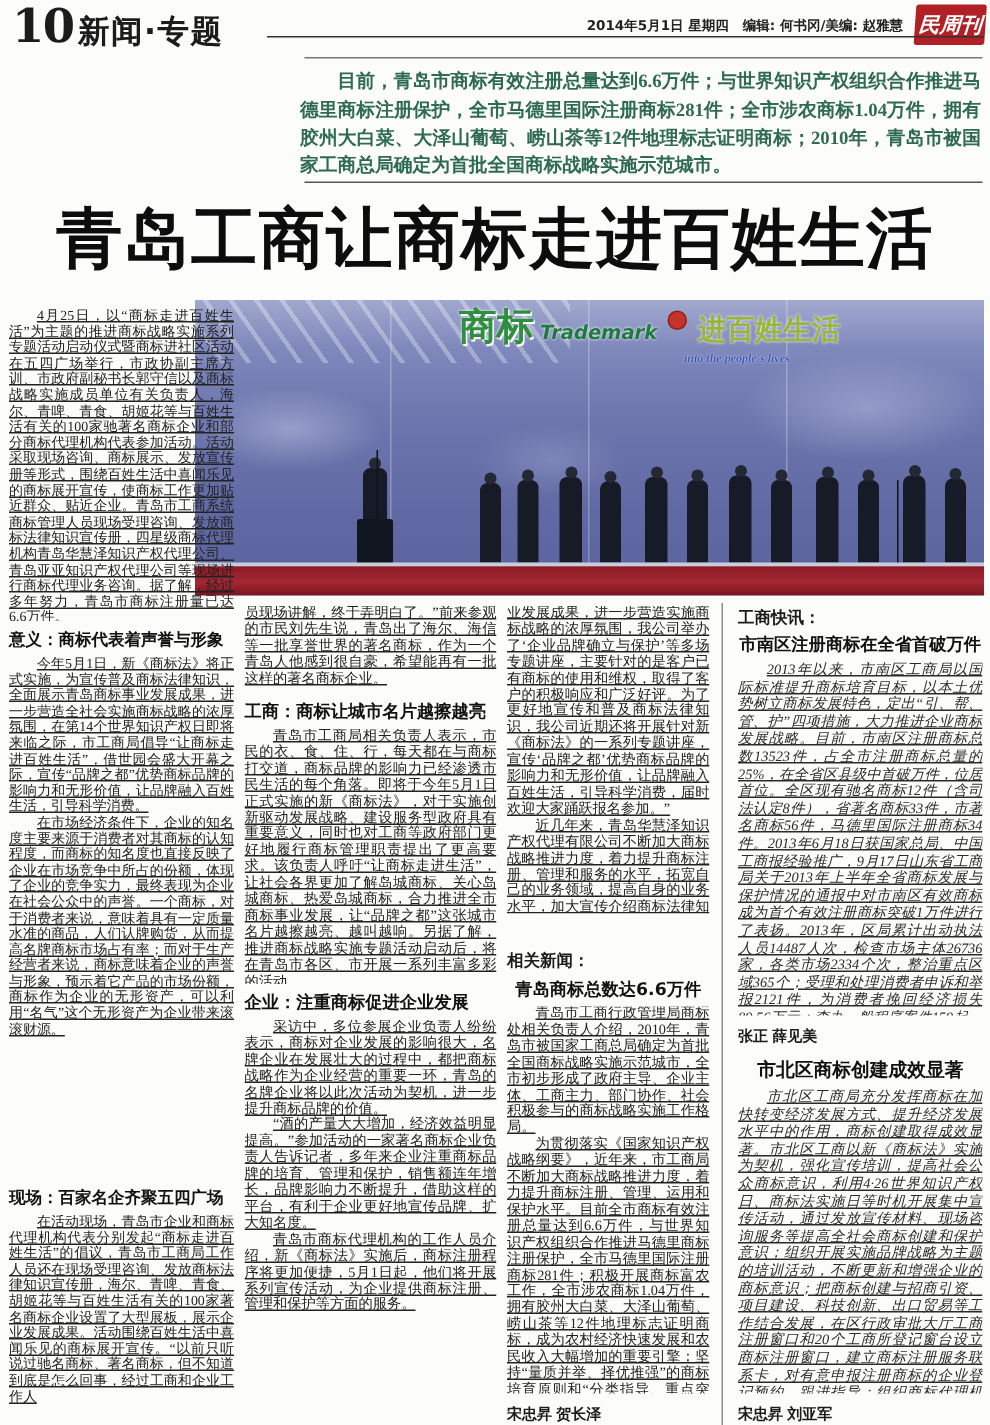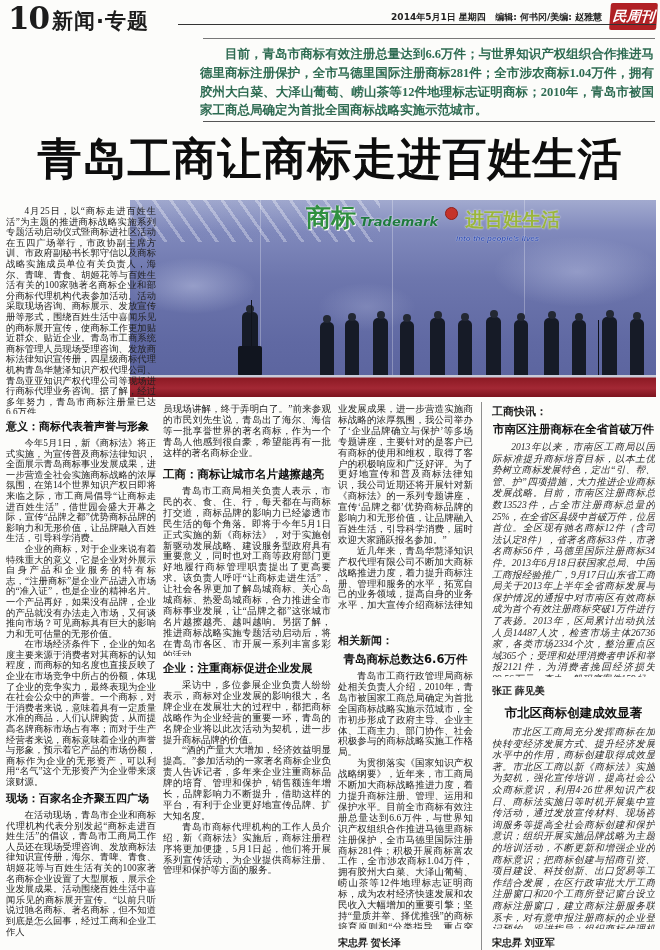--- a/index.html
+++ b/index.html
@@ -23,31 +23,31 @@
   .mapblob{left:0;top:30px;width:526px;height:140px;background:
       radial-gradient(90px 40px at 12% 40%,rgba(230,235,255,.35),transparent 70%),
       radial-gradient(120px 50px at 85% 30%,rgba(230,235,255,.30),transparent 70%),
       radial-gradient(70px 35px at 45% 55%,rgba(230,235,255,.18),transparent 70%);}
   .seam{top:0;width:1px;height:175px;background:rgba(255,255,255,.28);}
   #logo-strip{left:176px;top:1px;width:352px;height:44px;white-space:nowrap;}
   #logo-cn{font-family:"DejaVu Sans",sans-serif;font-weight:900;font-size:25px;color:#2f8f3f;text-shadow:0 0 2px #fff,1px 1px 0 #fff;}
   #logo-en{font-family:"DejaVu Sans",sans-serif;font-weight:bold;font-style:italic;font-size:13px;color:#1f7a40;text-shadow:0 0 2px #fff;}
   #logo-seal{display:inline-block;width:11px;height:11px;border-radius:50%;background:#c5332b;border:1px solid #8f1f1a;vertical-align:6px;margin:0 3px;}
   #logo-cn2{font-family:"DejaVu Sans",sans-serif;font-weight:900;font-size:19px;color:#9ab53d;text-shadow:0 0 2px #fff;}
-  #logo-en2{display:block;margin-left:150px;font-family:Liberation Sans, sans-serif;font-weight:bold;font-style:italic;font-size:8px;color:#3a55b5;text-shadow:0 0 1px #fff;}
+  #logo-en2{display:block;margin-left:150px;font-family:Liberation Serif, serif;font-weight:bold;font-style:italic;font-size:8px;color:#3a55b5;text-shadow:0 0 1px #fff;}
   #banner-title{left:8px;top:60px;width:510px;text-align:center;font-family:"DejaVu Sans",sans-serif;font-weight:900;font-size:20px;letter-spacing:2px;color:#c63030;text-shadow:0 0 2px #eef,1px 1px 0 rgba(255,255,255,.8);}
   #banner-sub{left:120px;top:92px;width:380px;text-align:center;font-size:7.5px;letter-spacing:1.5px;color:#e6e2c2;opacity:.9;}
   .person{position:absolute;background:#161b27;border-radius:5px 5px 0 0;}
   .person::before{content:"";position:absolute;left:50%;top:-7px;transform:translateX(-50%);width:8px;height:8px;border-radius:50%;background:#232833;}
   .mic{position:absolute;width:1px;background:#10131c;}
   #podium{left:108px;top:146px;width:24px;height:30px;background:#11151f;border-radius:2px;}
   #stage{left:0;top:175px;width:526px;height:22px;background:linear-gradient(180deg,#c9ccd9 0,#c9ccd9 2px,#8c1a24 3px,#a32834 60%,#7c141e 100%);}
   
   .col{position:absolute;top:404px;height:546px;display:flex;flex-direction:column;}
-  .bt{font-size:9.5px;line-height:10.9px;text-align:justify;color:#222;}
+  .bt{font-size:9.5px;line-height:10.9px;text-align:justify;color:#222;text-decoration:underline;}
   .bt p{margin:0;}
   .ind{text-indent:2em;}
   .sh{font-family:"DejaVu Sans",sans-serif;font-weight:bold;color:#111;margin:5px 0 4px;}
   .clip{overflow:hidden;}
   #col1{left:6px;top:206px;width:150px;height:744px;display:flex;flex-direction:column;position:absolute;}
   #col1 .bt{font-size:9.3px;line-height:10.6px;}
   #col2{left:163px;width:168px;}
   #col3{left:338px;width:135px;}
   #vrule{left:481px;top:402px;width:1px;height:548px;background:#8d8d8d;}
   #sidebar{left:492px;width:163px;}
@@ -109,21 +109,20 @@
   <div class="abs" id="stage"></div>
 </div>
 
 <div id="col1">
   <div class="bt clip" style="height:208px">
     <p class="ind">4月25日，以“商标走进百姓生活”为主题的推进商标战略实施系列专题活动启动仪式暨商标进社区活动在五四广场举行，市政协副主席方训、市政府副秘书长郭守信以及商标战略实施成员单位有关负责人，海尔、青啤、青食、胡姬花等与百姓生活有关的100家驰著名商标企业和部分商标代理机构代表参加活动。活动采取现场咨询、商标展示、发放宣传册等形式，围绕百姓生活中喜闻乐见的商标展开宣传，使商标工作更加贴近群众、贴近企业。青岛市工商系统商标管理人员现场受理咨询、发放商标法律知识宣传册，四星级商标代理机构青岛华慧泽知识产权代理公司、青岛亚亚知识产权代理公司等现场进行商标代理业务咨询。据了解，经过多年努力，青岛市商标注册量已达6.6万件。</p>
   </div>
   <div class="sh" style="font-size:11px">意义：商标代表着声誉与形象</div>
   <div class="bt clip" style="height:348px">
     <p class="ind">今年5月1日，新《商标法》将正式实施，为宣传普及商标法律知识，全面展示青岛商标事业发展成果，进一步营造全社会实施商标战略的浓厚氛围，在第14个世界知识产权日即将来临之际，市工商局倡导“让商标走进百姓生活”，借世园会盛大开幕之际，宣传“品牌之都”优势商标品牌的影响力和无形价值，让品牌融入百姓生活，引导科学消费。</p>
-    <p class="ind">企业的商标，对于企业来说有着特殊重大的意义，它是企业对外展示自身产品和企业服务的特有标志，“注册商标”是企业产品进入市场的“准入证”，也是企业的精神名片。一个产品再好，如果没有品牌，企业的产品就没有办法走入市场，又何谈推向市场？可见商标具有巨大的影响力和无可估量的无形价值。</p>
     <p class="ind">在市场经济条件下，企业的知名度主要来源于消费者对其商标的认知程度，而商标的知名度也直接反映了企业在市场竞争中所占的份额，体现了企业的竞争实力，最终表现为企业在社会公众中的声誉。一个商标，对于消费者来说，意味着具有一定质量水准的商品，人们认牌购货，从而提高名牌商标市场占有率；而对于生产经营者来说，商标意味着企业的声誉与形象，预示着它产品的市场份额，商标作为企业的无形资产，可以利用“名气”这个无形资产为企业带来滚滚财源。</p>
   </div>
   <div class="sh" style="font-size:11px">现场：百家名企齐聚五四广场</div>
   <div class="bt clip" style="flex:1">
     <p class="ind">在活动现场，青岛市企业和商标代理机构代表分别发起“商标走进百姓生活”的倡议，青岛市工商局工作人员还在现场受理咨询、发放商标法律知识宣传册，海尔、青啤、青食、胡姬花等与百姓生活有关的100家著名商标企业设置了大型展板，展示企业发展成果。活动围绕百姓生活中喜闻乐见的商标展开宣传。“以前只听说过驰名商标、著名商标，但不知道到底是怎么回事，经过工商和企业工作人</p>
   </div>
 </div>
 
 <div class="col" id="col2">
   <div class="bt clip" style="height:58px">

